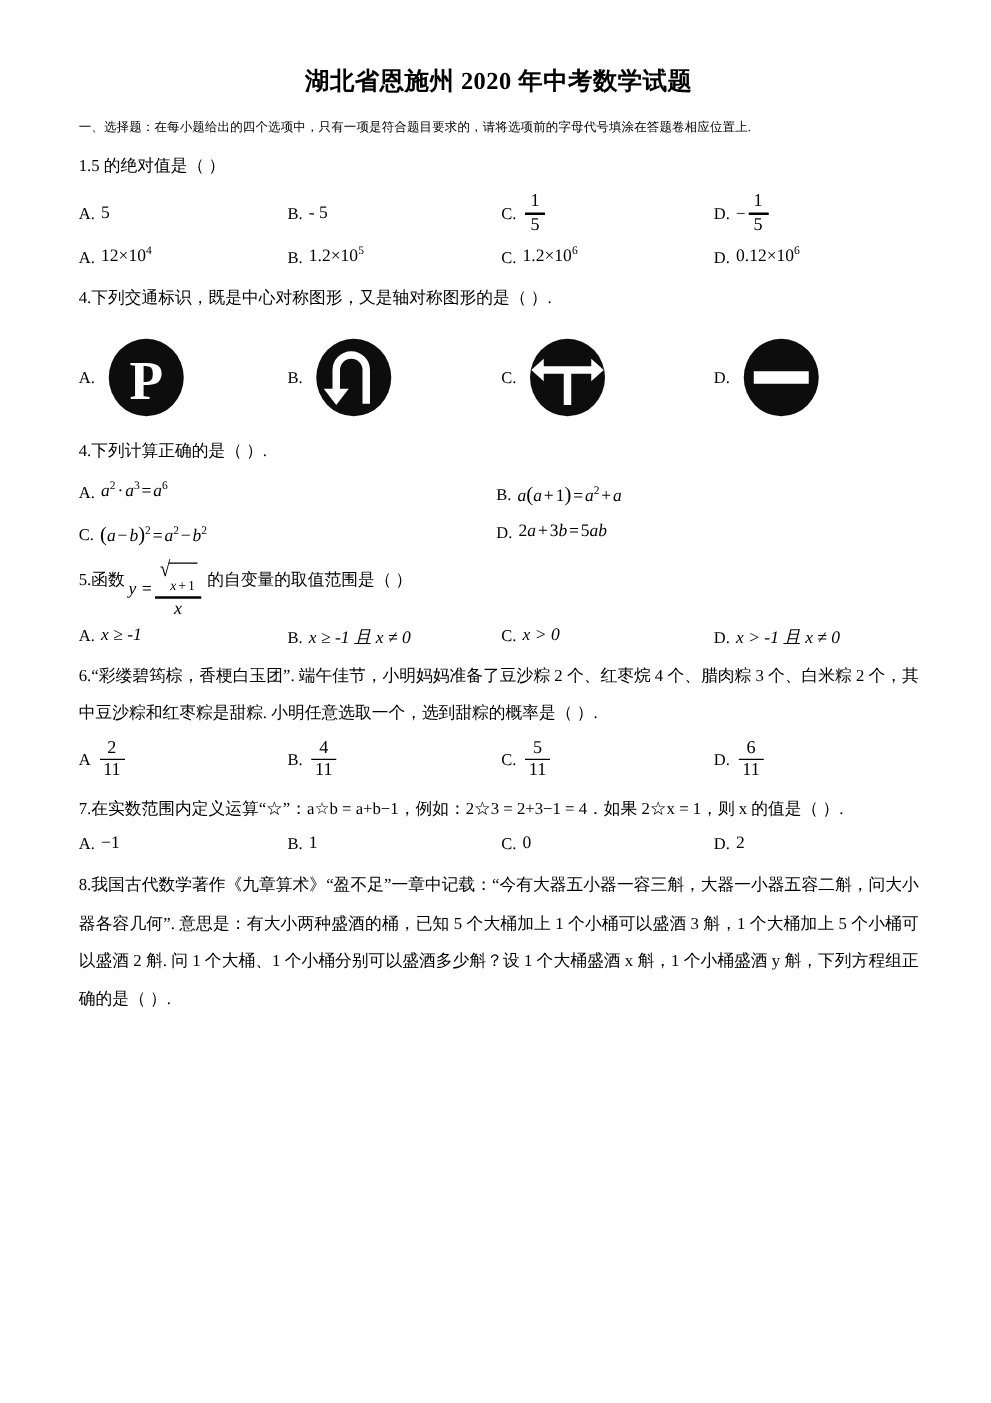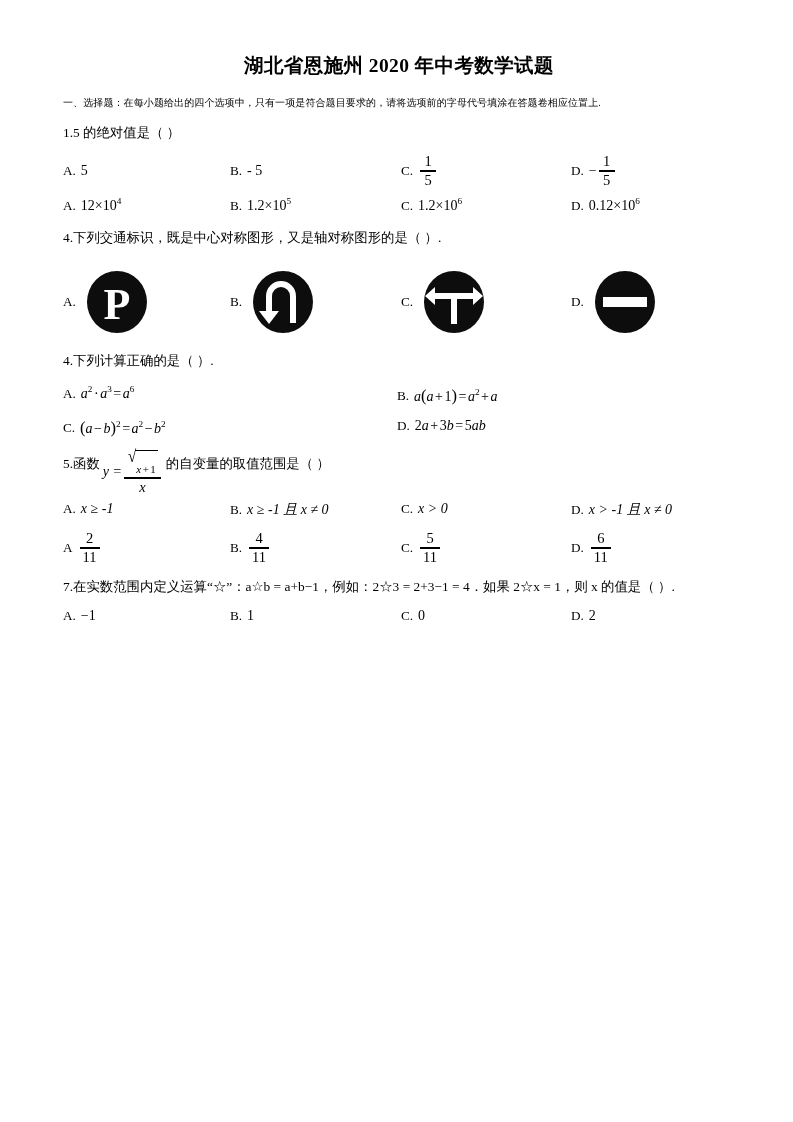--- a/index.html
+++ b/index.html
@@ -335,20 +335,21 @@
           <span class="opt-body mi">x &gt; 0</span>
         </div>
         <div class="opt c4">
           <span class="opt-label">D.</span>
           <span class="opt-body mi">x &gt; -1 且 x ≠ 0</span>
         </div>
       </div>
     </div>
 
     <div class="question">
+      <p class="q-stem">6.“彩缕碧筠棕，香梗白玉团”. 端午佳节，小明妈妈准备了豆沙粽 2 个、红枣烷 4 个、腊肉粽 3 个、白米粽 2 个，其中豆沙粽和红枣粽是甜粽. 小明任意选取一个，选到甜粽的概率是（     ）.</p>
       <div class="opt-row frac-row">
         <div class="opt c1">
           <span class="opt-label">A</span>
           <span class="frac">
             <span class="num mn">2</span>
             <span class="bar"></span>
             <span class="den mn">11</span>
           </span>
         </div>
         <div class="opt c2">
@@ -393,15 +394,18 @@
           <span class="opt-label">C.</span>
           <span class="opt-body mn">0</span>
         </div>
         <div class="opt c4">
           <span class="opt-label">D.</span>
           <span class="opt-body mn">2</span>
         </div>
       </div>
     </div>
 
+    <div class="question">
+      <p class="q-stem tall">8.我国古代数学著作《九章算术》“盈不足”一章中记载：“今有大器五小器一容三斛，大器一小器五容二斛，问大小器各容几何”. 意思是：有大小两种盛酒的桶，已知 5 个大桶加上 1 个小桶可以盛酒 3 斛，1 个大桶加上 5 个小桶可以盛酒 2 斛. 问 1 个大桶、1 个小桶分别可以盛酒多少斛？设 1 个大桶盛酒 x 斛，1 个小桶盛酒 y 斛，下列方程组正确的是（     ）.</p>
+    </div>
 
   </div>
 </div>
 
 </body></html>

